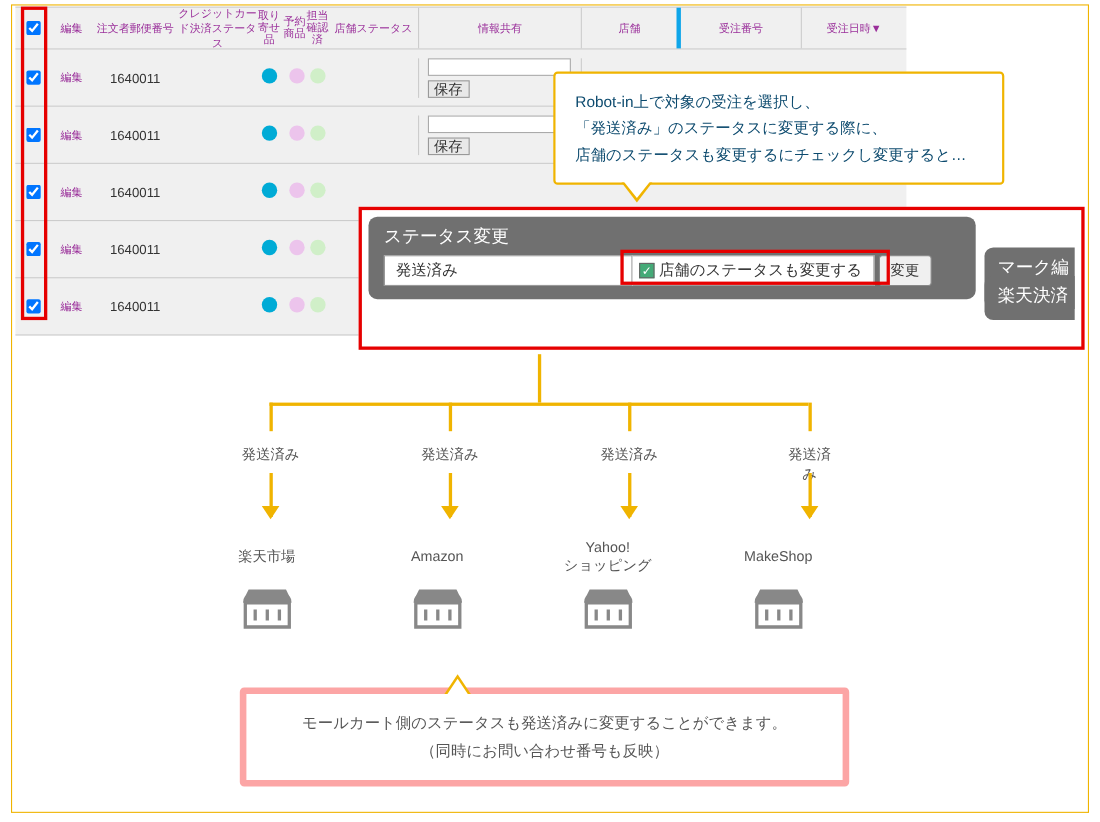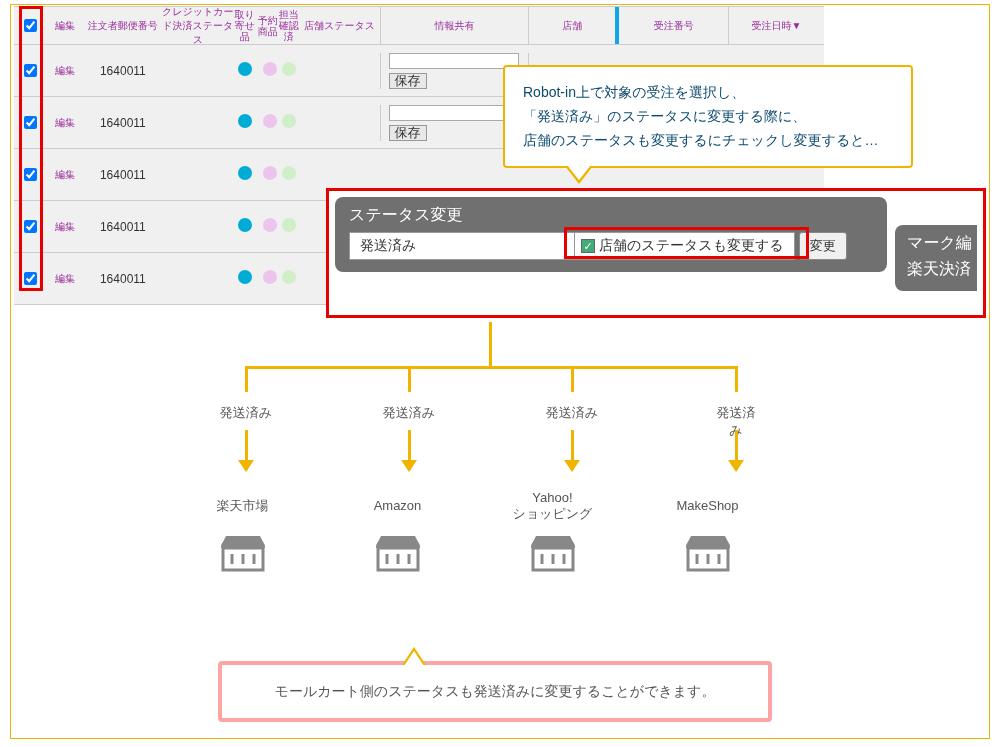--- a/index.html
+++ b/index.html
@@ -207,29 +207,28 @@
     width:590px; height:110px; display:flex;
   }
   .shop { width:163px; text-align:center; font-size:13px; color:#555; }
   .shop .nm { height:32px; display:flex; align-items:center; justify-content:center; line-height:1.2;}
   .shop-icon { display:flex; justify-content:center; margin-top:8px; }
 
   .bottom-callout {
     position:absolute;
     left:218px; top:625px;
     width:554px;
-    border:4px solid #fca5a5;
+    border:6px solid #fca5a5;
     border-radius:4px;
     padding:14px 18px;
     font-size:14px;
     line-height:1.8;
     color:#555;
     text-align:center;
     background:#fff;
-    margin-top:36px;
   }
   .bottom-callout::after{
     content:""; position:absolute;
     left:180px; top:-18px;
     border-left:12px solid transparent;
     border-right:12px solid transparent;
     border-bottom:18px solid #f0b400;
   }
   .bottom-callout::before{
     content:""; position:absolute;
@@ -457,13 +456,14 @@
             <line x1="25" y1="24" x2="25" y2="34"></line>
             <line x1="36" y1="24" x2="36" y2="34"></line>
           </g>
         </svg>
     </div>
   </div>
 </div>
 
 <div class="bottom-callout">
   <div>モールカート側のステータスも発送済みに変更することができます。</div>
+  <div>（同時にお問い合わせ番号も反映）</div>
 </div>
 
 </body></html>

